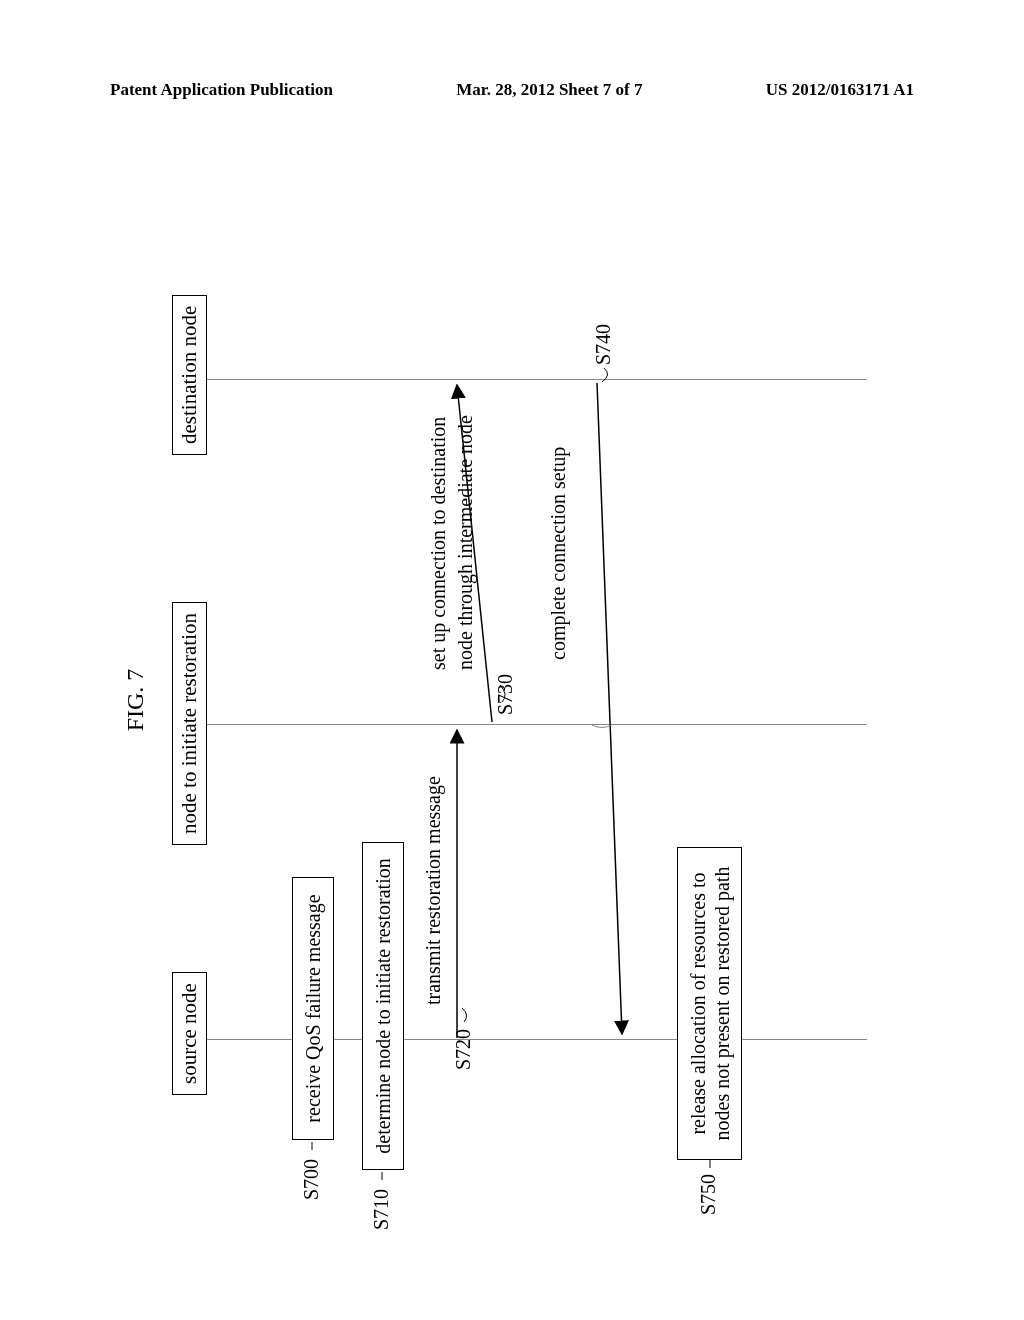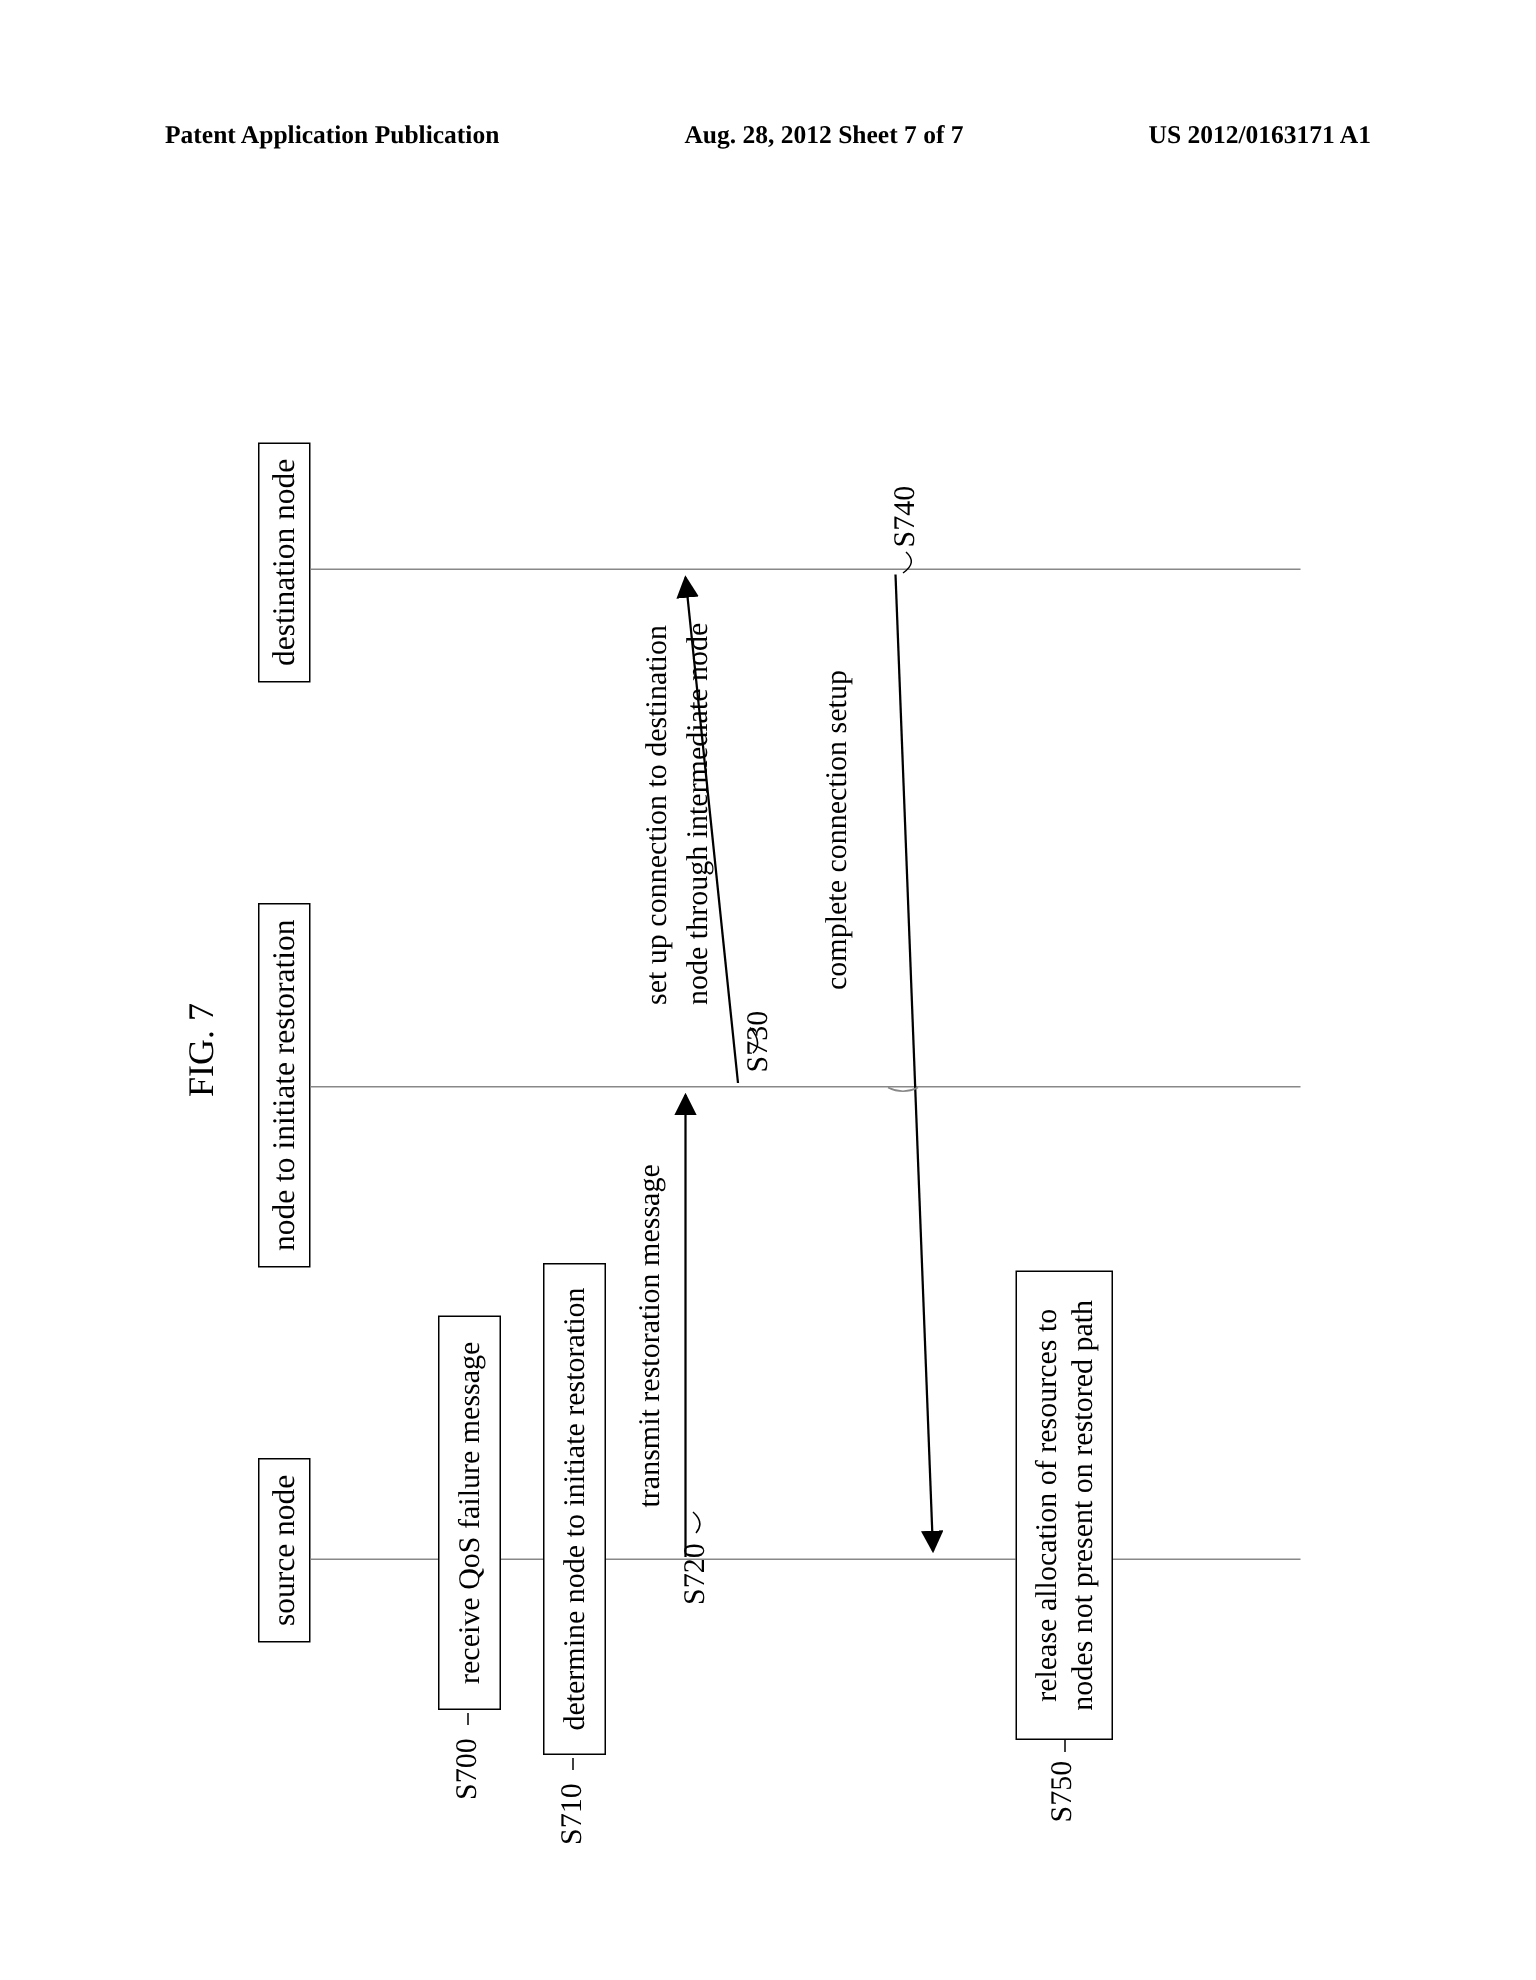--- a/index.html
+++ b/index.html
@@ -86,21 +86,21 @@
     width: 1000px;
     height: 780px;
     pointer-events: none;
   }
 </style>
 </head>
 <body>
 
 <div class="header">
   <span class="left">Patent Application Publication</span>
-  <span class="center">Aug. 28, 2012  Sheet 7 of 7</span>
+  <span class="center">Mar. 28, 2012  Sheet 7 of 7</span>
   <span class="right">US 2012/0163171 A1</span>
 </div>
 
 <div class="fig">
 
   <div class="fig-title">FIG. 7</div>
 
   <div class="lane-box" style="left:105px; top:50px;">source node</div>
   <div class="lane-box" style="left:355px; top:50px;">node to initiate restoration</div>
   <div class="lane-box" style="left:745px; top:50px;">destination node</div>

